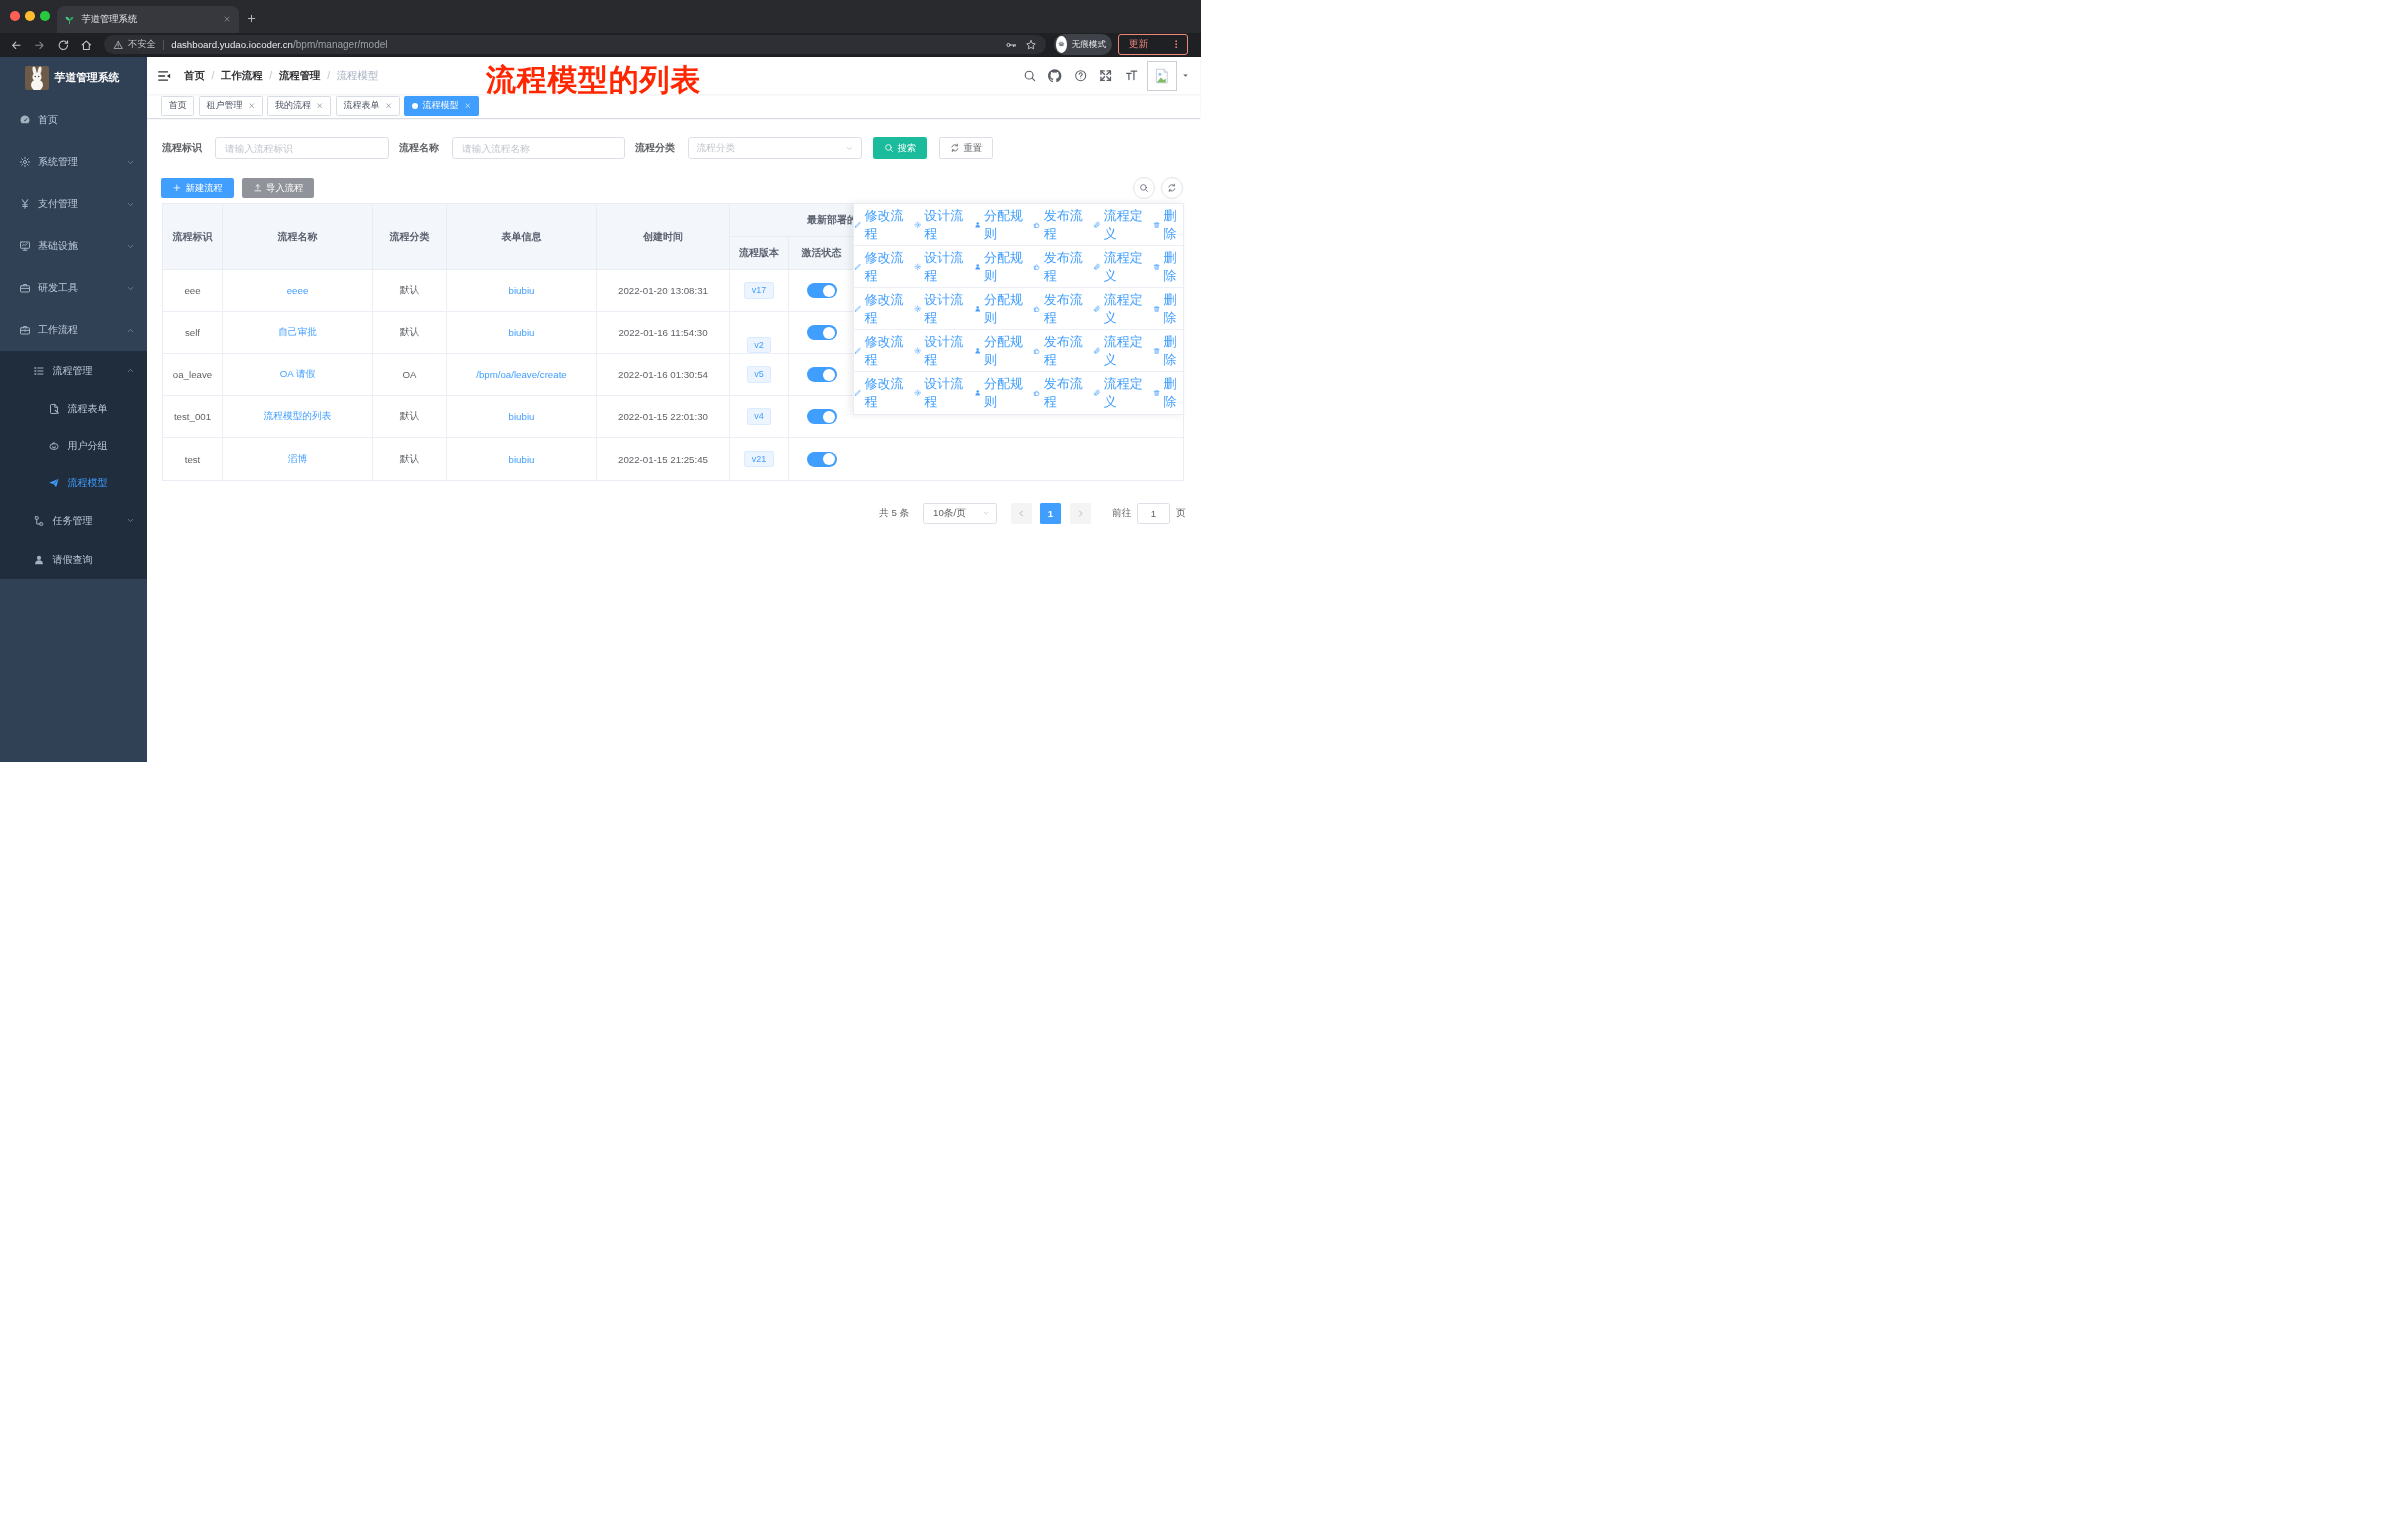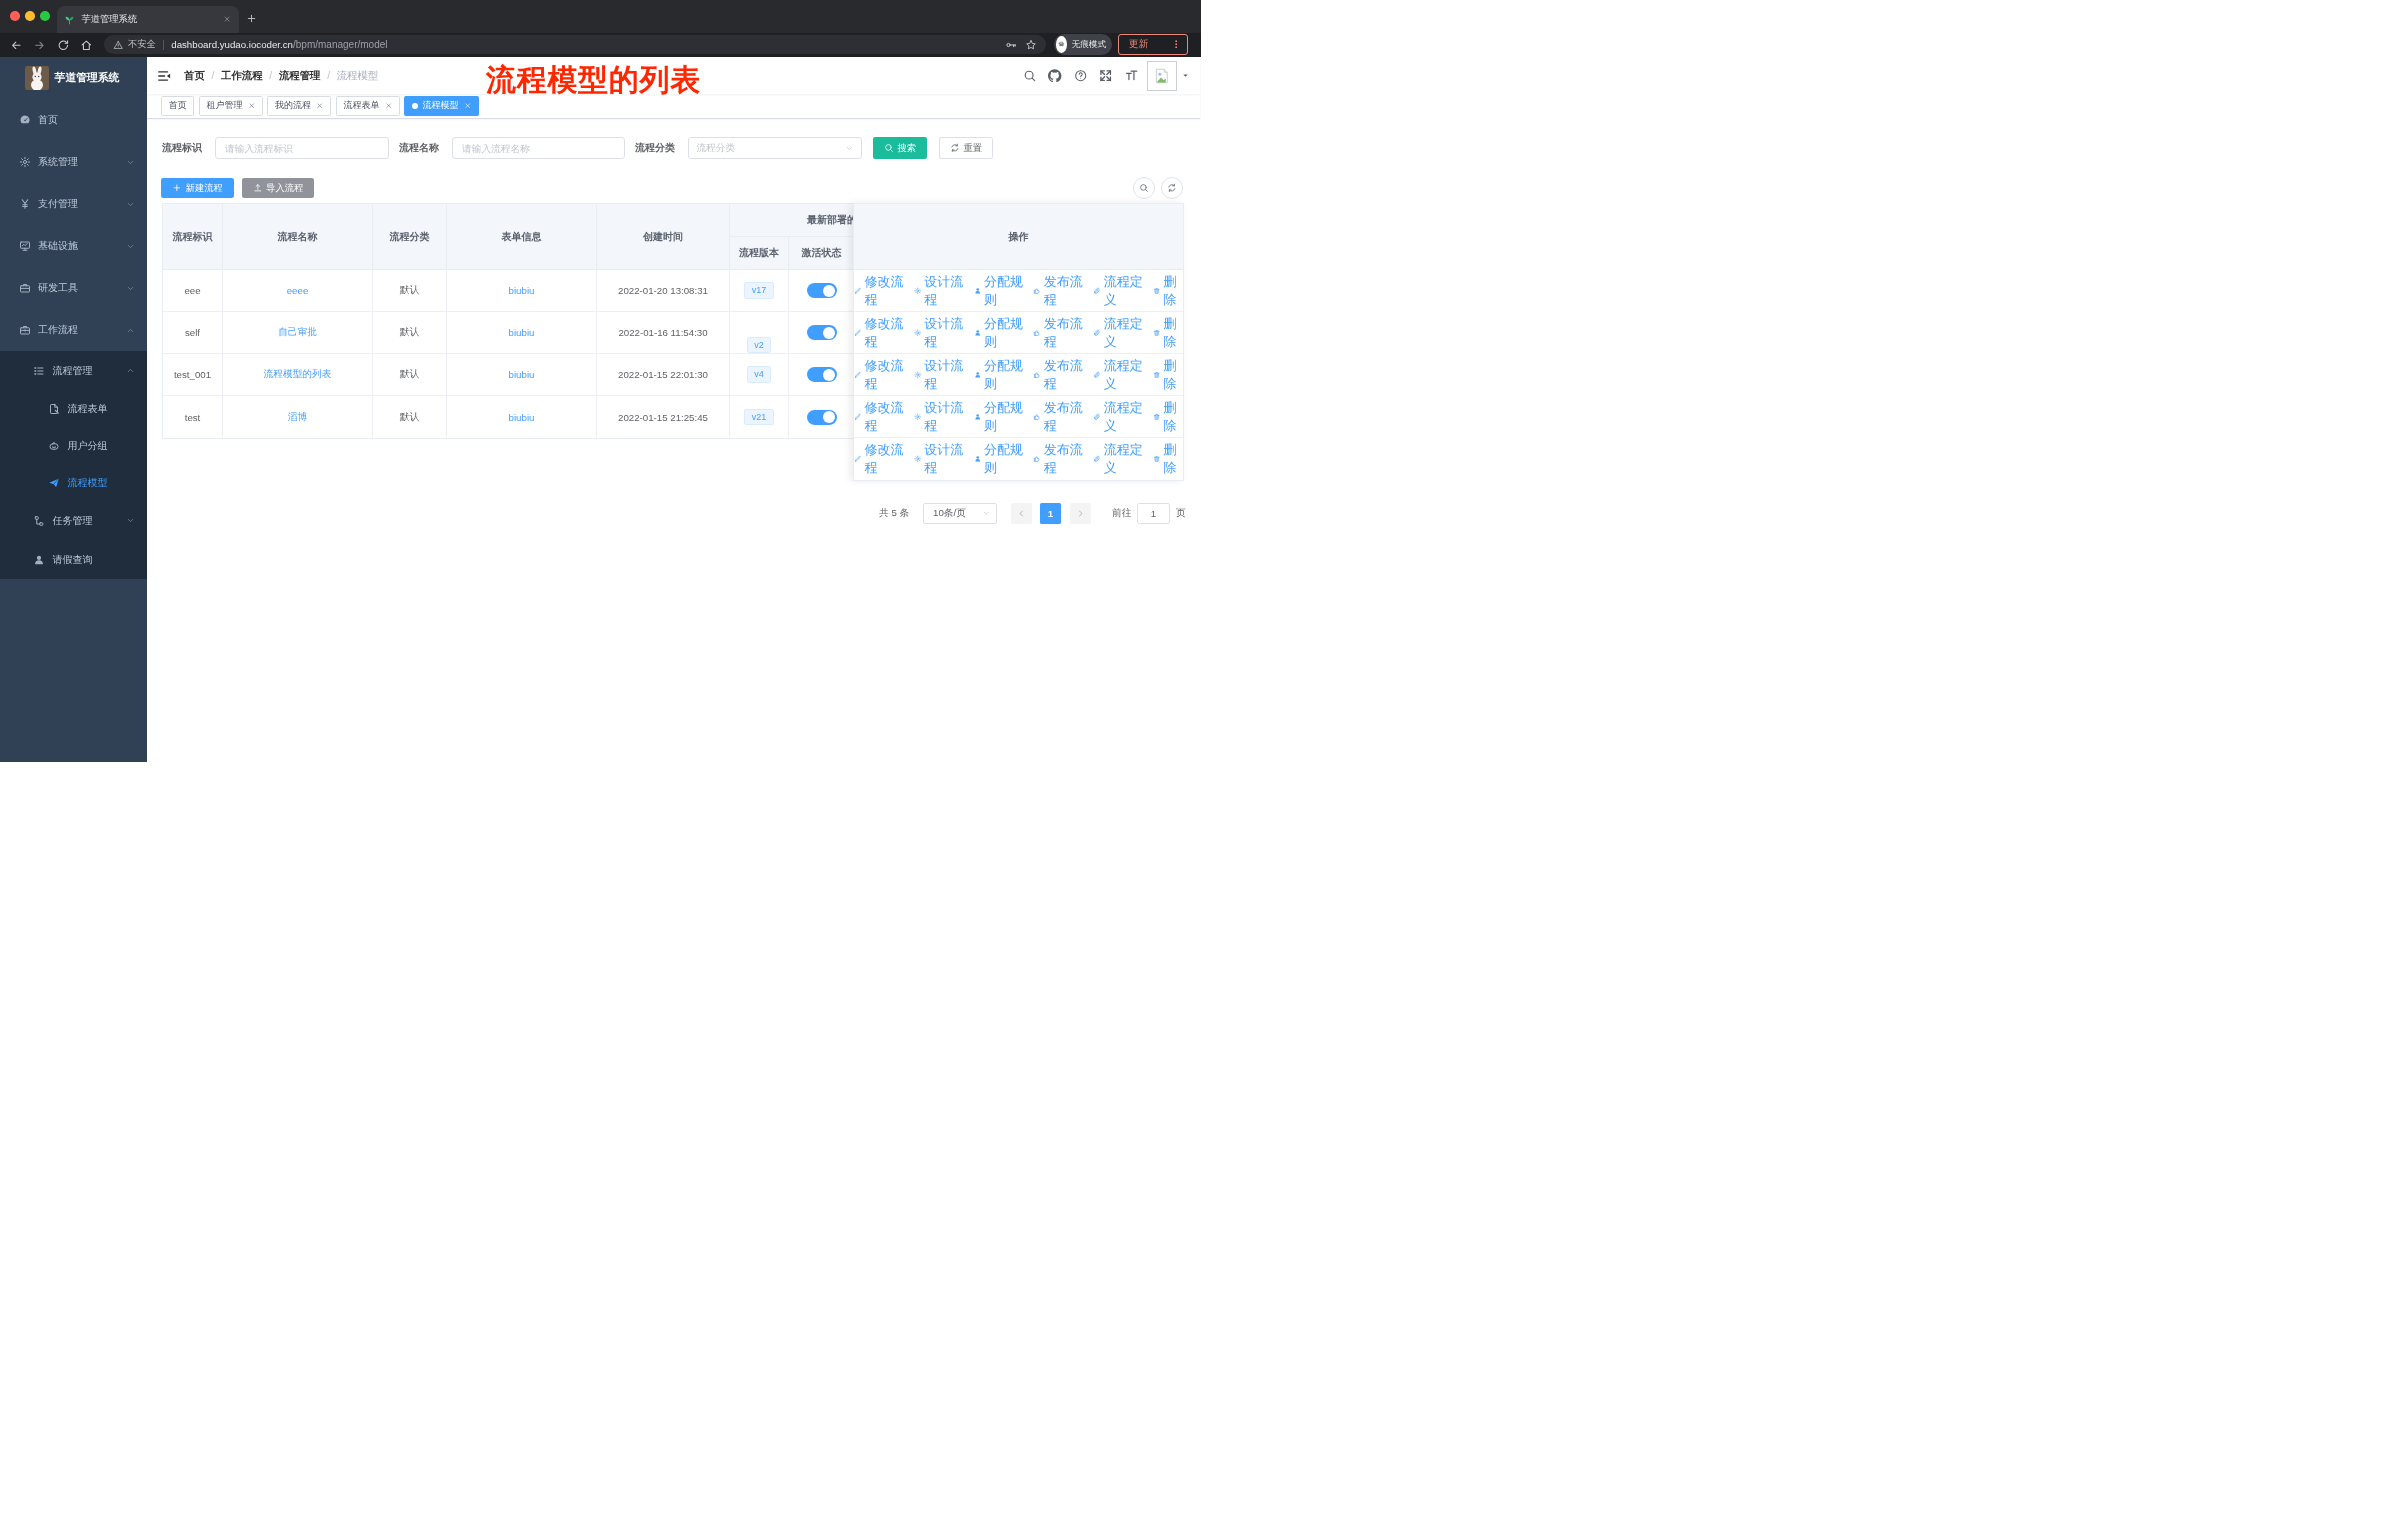--- a/index.html
+++ b/index.html
@@ -643,20 +643,37 @@
           </div>
           <div class="td" style="width: 133px;">2022-01-16 11:54:30</div>
           <div class="td" style="width: 59px; align-items: flex-end;">
             <span class="vtag">v2</span>
           </div>
           <div class="td" style="width: 65px;">
             <span class="switch"></span>
           </div>
         </div>
         <div class="tr">
+          <div class="td" style="width: 60px;">oa_leave</div>
+          <div class="td" style="width: 150px;">
+            <a class="blue">OA 请假</a>
+          </div>
+          <div class="td" style="width: 74px;">OA</div>
+          <div class="td" style="width: 150px;">
+            <a class="blue">/bpm/oa/leave/create</a>
+          </div>
+          <div class="td" style="width: 133px;">2022-01-16 01:30:54</div>
+          <div class="td" style="width: 59px;">
+            <span class="vtag">v5</span>
+          </div>
+          <div class="td" style="width: 65px;">
+            <span class="switch"></span>
+          </div>
+        </div>
+        <div class="tr">
           <div class="td" style="width: 60px;">test_001</div>
           <div class="td" style="width: 150px;">
             <a class="blue">流程模型的列表</a>
           </div>
           <div class="td" style="width: 74px;">默认</div>
           <div class="td" style="width: 150px;">
             <a class="blue">biubiu</a>
           </div>
           <div class="td" style="width: 133px;">2022-01-15 22:01:30</div>
           <div class="td" style="width: 59px;">
@@ -678,21 +695,20 @@
           <div class="td" style="width: 133px; text-align: center;">2022-01-15 21:25:45</div>
           <div class="td" style="width: 59px;">
             <span class="vtag">v21</span>
           </div>
           <div class="td" style="width: 65px;">
             <span class="switch"></span>
           </div>
         </div>
       </div>
     <div class="fixedcol" id="fixedcol">
-        <div class="fx-head">操作</div>
         <div class="fx-row">
           <a class="act">
             <span class="a-ic icon">
               <svg viewBox="0 0 24 24" fill="none" stroke="currentColor" stroke-width="2" stroke-linecap="round" stroke-linejoin="round">
                 <path d="M4.5 19.5l.9-3.7L16.9 4.3a1.9 1.9 0 0 1 2.7 0l.1.1a1.9 1.9 0 0 1 0 2.7L8.2 18.6l-3.7.9z"></path>
               </svg>
             </span>
             <span>修改流程</span>
           </a>
           <a class="act">

